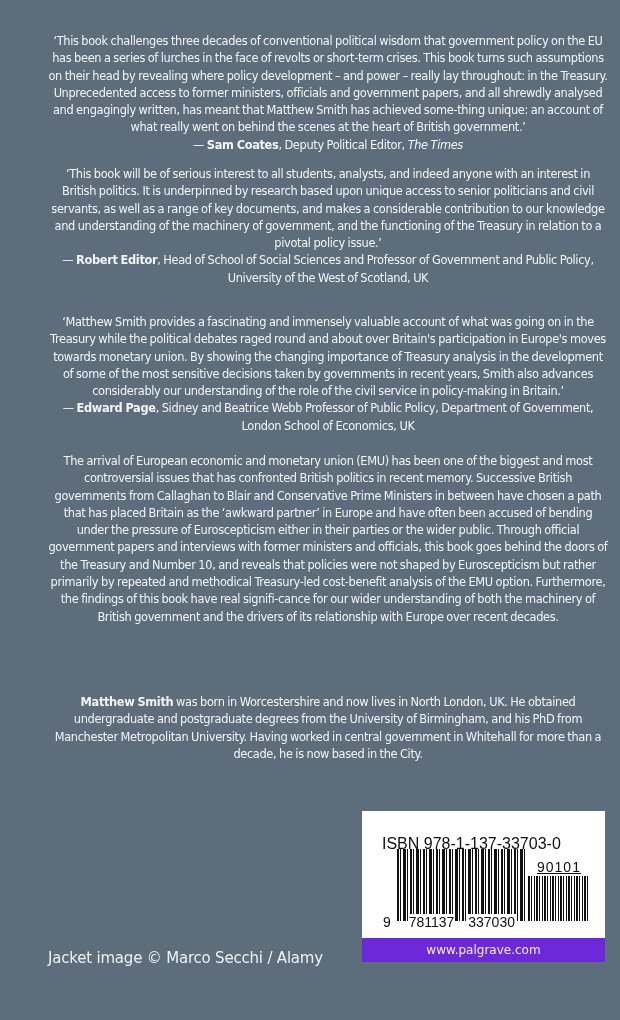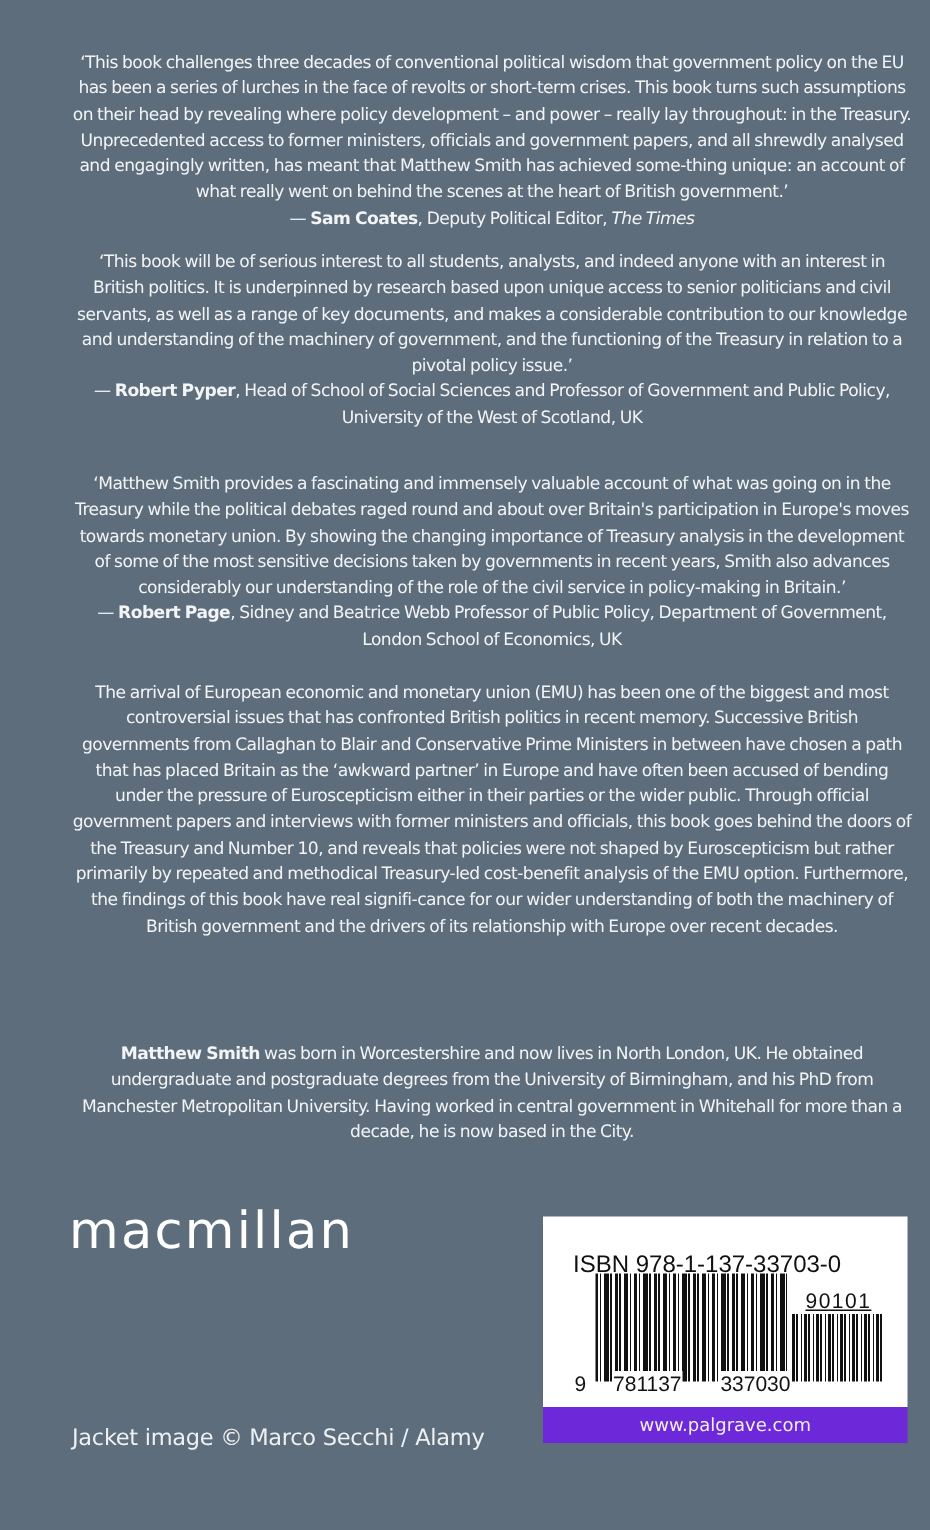--- a/index.html
+++ b/index.html
@@ -75,50 +75,49 @@
 <div class="text-block q1">
   <p>
     <span>‘This book challenges three decades of conventional political wisdom that government policy on the EU has been a series of lurches in the face of revolts or short-term crises. This book turns such assumptions on their head by revealing where policy development – and power – really lay throughout: in the Treasury. Unprecedented access to former ministers, officials and government papers, and all shrewdly analysed and engagingly written, has meant that Matthew Smith has achieved some-thing unique: an account of what really went on behind the scenes at the heart of British government.’</span><br>
     <span>— </span><b>Sam Coates</b><span>, Deputy Political Editor, </span><i>The Times</i>
   </p>
 </div>
 
 <div class="text-block q2">
   <p>
     <span>‘This book will be of serious interest to all students, analysts, and indeed anyone with an interest in British politics. It is underpinned by research based upon unique access to senior politicians and civil servants, as well as a range of key documents, and makes a considerable contribution to our knowledge and understanding of the machinery of government, and the functioning of the Treasury in relation to a pivotal policy issue.’</span><br>
-    <span>— </span><b>Robert Pyper</b><span>, Head of School of Social Sciences and Professor of Government and Public Policy, University of the West of Scotland, UK</span>
+    <span>— </span><b>Robert Editor</b><span>, Head of School of Social Sciences and Professor of Government and Public Policy, University of the West of Scotland, UK</span>
   </p>
 </div>
 
 <div class="text-block q3">
   <p>
     <span>‘Matthew Smith provides a fascinating and immensely valuable account of what was going on in the Treasury while the political debates raged round and about over Britain's participation in Europe's moves towards monetary union. By showing the changing importance of Treasury analysis in the development of some of the most sensitive decisions taken by governments in recent years, Smith also advances considerably our understanding of the role of the civil service in policy-making in Britain.’</span><br>
-    <span>— </span><b>Robert Page</b><span>, Sidney and Beatrice Webb Professor of Public Policy, Department of Government, London School of Economics, UK</span>
+    <span>— </span><b>Edward Page</b><span>, Sidney and Beatrice Webb Professor of Public Policy, Department of Government, London School of Economics, UK</span>
   </p>
 </div>
 
 <div class="text-block desc">
   <p>The arrival of European economic and monetary union (EMU) has been one of the biggest and most controversial issues that has confronted British politics in recent memory. Successive British governments from Callaghan to Blair and Conservative Prime Ministers in between have chosen a path that has placed Britain as the ‘awkward partner’ in Europe and have often been accused of bending under the pressure of Euroscepticism either in their parties or the wider public. Through official government papers and interviews with former ministers and officials, this book goes behind the doors of the Treasury and Number 10, and reveals that policies were not shaped by Euroscepticism but rather primarily by repeated and methodical Treasury-led cost-benefit analysis of the EMU option. Furthermore, the findings of this book have real signifi-cance for our wider understanding of both the machinery of British government and the drivers of its relationship with Europe over recent decades.</p>
 </div>
 
 <div class="text-block bio">
   <p><b>Matthew Smith</b><span> was born in Worcestershire and now lives in North London, UK. He obtained undergraduate and postgraduate degrees from the University of Birmingham, and his PhD from Manchester Metropolitan University. Having worked in central government in Whitehall for more than a decade, he is now based in the City.</span></p>
 </div>
 
 <div class="logo">
-  <div class="l2">macmillan</div>
 </div>
 
 <div class="credit">Jacket image © Marco Secchi / Alamy</div>
 
 <div class="barcode-box">
   <div class="isbn">ISBN 978-1-137-33703-0</div>
   <div class="bars"></div>
   <div class="addon">90101</div>
   <div class="bars2"></div>
   <div class="bar-digits">
     <span>9</span>
     <span style="margin-left:12px">781137</span>
-    <span style="margin-left:20px">337030</span>
+    <span style="margin-left:8px">337030</span>
   </div>
 </div>
 
 <div class="url-strip">www.palgrave.com</div>
 
 </body></html>

